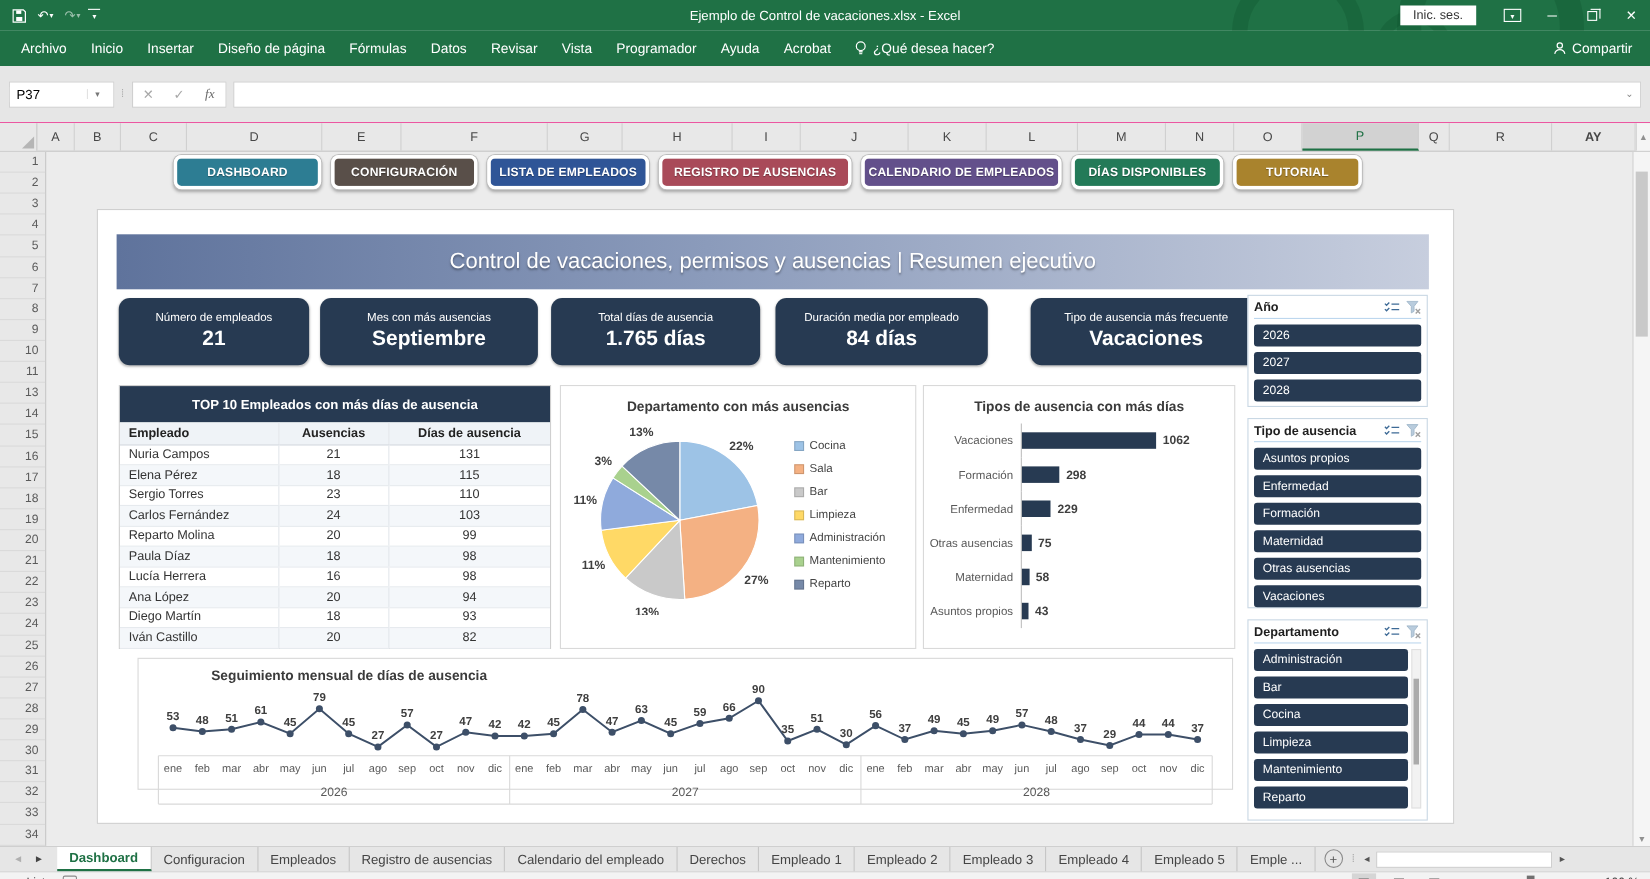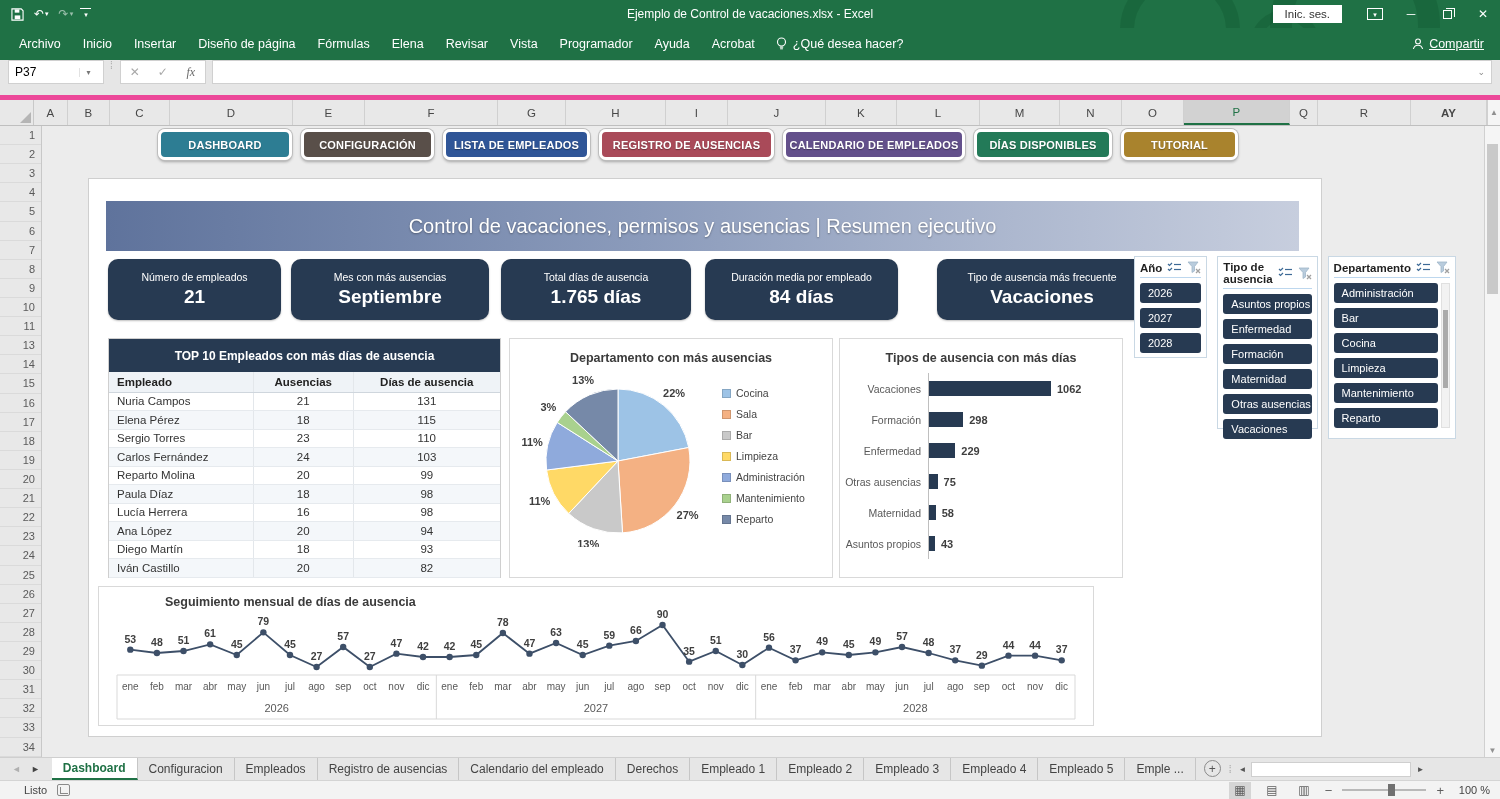--- a/index.html
+++ b/index.html
@@ -30,24 +30,24 @@
   .restore-glyph:before{ content:""; position:absolute; left:2px; top:-3px; width:8px;
     height:8px; border:1px solid #fff; border-bottom:none; border-left:none; }
   .ribbonopt{ width:16px;height:12px; border:1px solid #fff; display:flex;
     align-items:flex-end; justify-content:center; font-size:7px; }
   
   .menurow{ height:32px; background:var(--green); color:#fff; display:flex;
     align-items:center; padding-left:8px; }
   .rtab{ padding:6px 11px; font-size:12.5px; cursor:default; }
   .tellme{ display:flex; align-items:center; gap:6px; margin-left:10px; font-size:12.5px;}
   .share{ margin-left:auto; margin-right:16px; display:flex; align-items:center; gap:5px;
-    font-size:12.5px;text-decoration:underline; }
-  
-  .fbar{ height:40px; background:#E6E6E6; display:flex; align-items:flex-start;
-    padding:0 8px; gap:6px; border-bottom:5px solid #ec4899; }
+    font-size:12.5px; }
+  
+  .fbar{ height:52px; background:#E6E6E6; display:flex; align-items:center;
+    padding:0 8px; gap:6px; border-bottom:1px solid #ec4899; }
   .namebox{ width:96px; height:24px; background:#fff; border:1px solid var(--line);
     display:flex; align-items:center; }
   .namebox input{ border:none; outline:none; width:70px; padding-left:6px; font-size:12px;
     font-family:inherit; }
   .namebox .dd{ color:#777; font-size:8px; width:18px; text-align:center;
     border-left:1px solid #E2E2E2; }
   .fdots{ color:#ADADAD; letter-spacing:1px; font-size:10px; }
   .fbtns{ height:24px; background:#fff; border:1px solid var(--line); display:flex;
     align-items:center; }
   .fbtn{ width:28px; text-align:center; color:#A8A8A8; font-size:12px; }
@@ -114,25 +114,25 @@
   
   .barp{ left:750px; top:159px; width:284px; height:240px; }
   .barrows{ margin-top:8px; }
   .barrow{ display:flex; align-items:center; height:31px; }
   .barlabel{ width:88px; text-align:right; color:#595959; font-size:10.5px; padding-right:7px; }
   .bararea{ flex:1; border-left:1.5px solid #BFBFBF; display:flex; align-items:center;
     height:100%; }
   .barfill{ height:15px; background:var(--navy); }
   .barval{ font-weight:bold; font-size:11px; color:#3F3F3F; margin-left:6px; }
   
-  .linep{ left:9px; top:407px; width:996px; height:140px; }
+  .linep{ left:36px; top:407px; width:996px; height:120px; }
   .linep .ptitle{ text-align:left; padding-left:66px; padding-top:8px; }
   
   .slicercol{ position:absolute; left:1045px; top:77px; width:164px; display:flex;
-    flex-direction:row; gap:10px; }
+    flex-direction:column; gap:10px; }
   .slicer{ background:#fff; border:1px solid #C9D8E4; padding:4px 5px 6px 5px; }
   .slhead{ display:flex; align-items:center; border-bottom:1px solid #BDD7EE;
     padding-bottom:3px; margin-bottom:5px; }
   .sltitle{ font-weight:bold; font-size:11.5px; color:#1F1F1F; flex:1; }
   .slicon{ margin-left:5px; display:flex; }
   .slbody{ display:flex; gap:3px; }
   .slitems{ flex:1; display:flex; flex-direction:column; gap:5px; }
   .slitem{ background:var(--navy); color:#fff; font-size:11px; height:20px; border-radius:3px;
     display:flex; align-items:center; padding-left:8px; }
   .slscroll{ width:9px; background:#F2F2F2; border:1px solid #E0E0E0; position:relative; }
@@ -213,21 +213,21 @@
   </div>
 </div>
 
 <div class="menurow">
   <div id="ribbon-tabs" style="display:flex;">
       <div class="rtab">Archivo</div>
       <div class="rtab">Inicio</div>
       <div class="rtab">Insertar</div>
       <div class="rtab">Diseño de página</div>
       <div class="rtab">Fórmulas</div>
-      <div class="rtab">Elena</div>
+      <div class="rtab">Datos</div>
       <div class="rtab">Revisar</div>
       <div class="rtab">Vista</div>
       <div class="rtab">Programador</div>
       <div class="rtab">Ayuda</div>
       <div class="rtab">Acrobat</div>
     </div>
   <div class="tellme">
     <svg width="11" height="14" viewBox="0 0 11 14">
         <circle cx="5.5" cy="5" r="4" fill="none" stroke="#fff" stroke-width="1.1"></circle>
         <rect x="3.8" y="9.5" width="3.4" height="1.2" fill="#fff"></rect>

